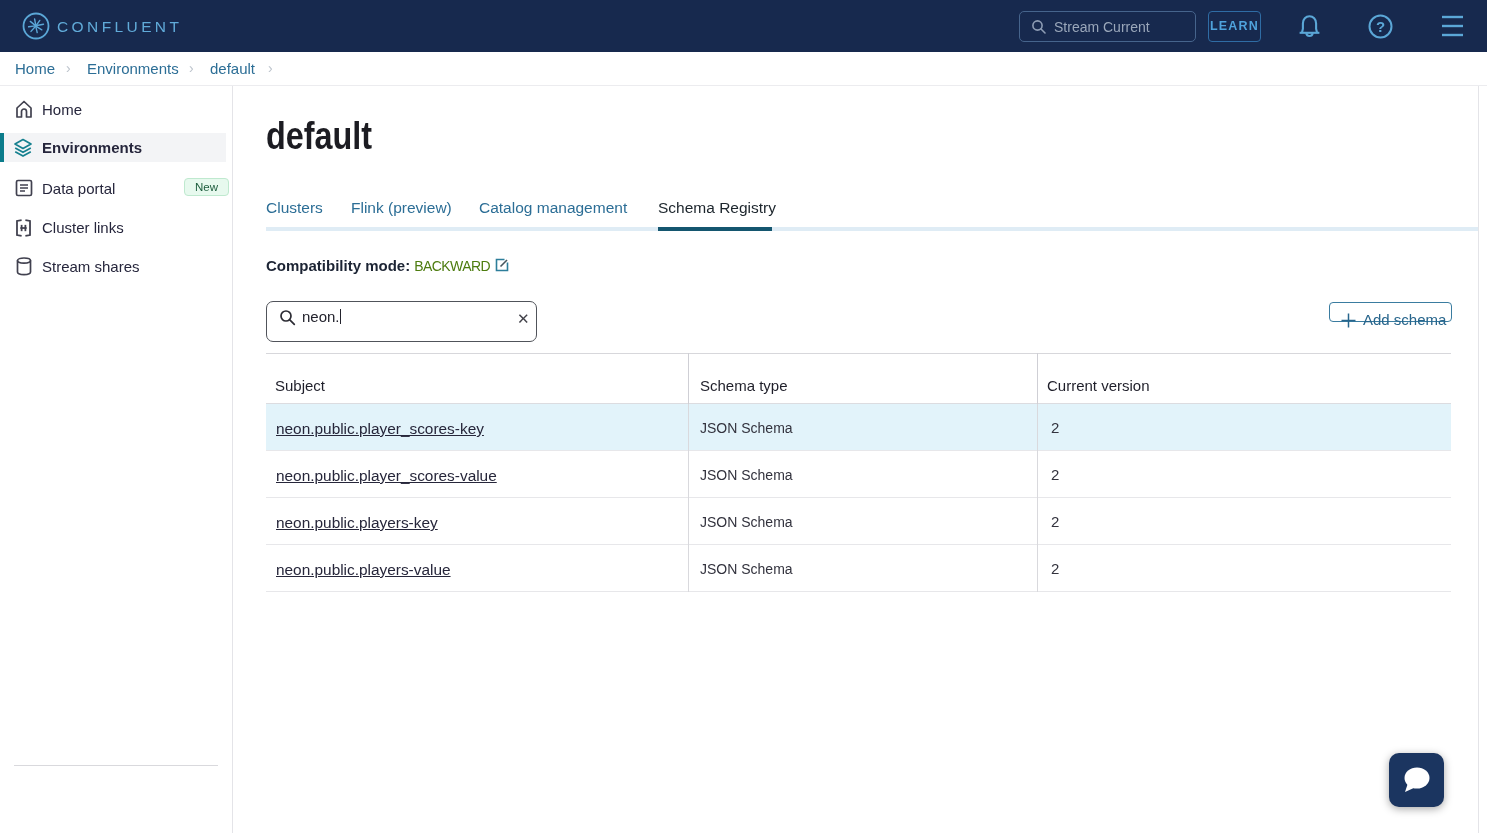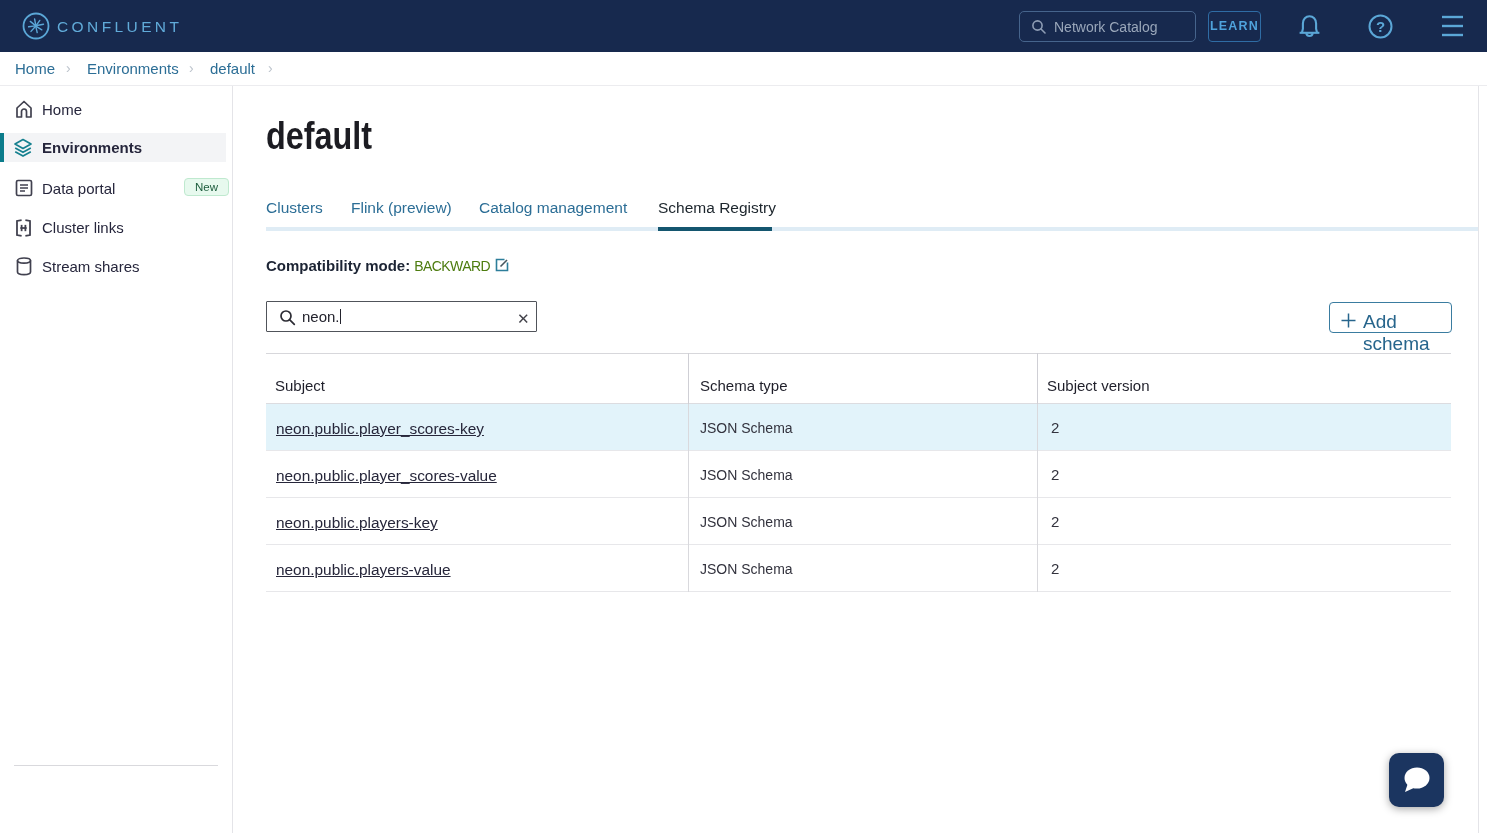--- a/index.html
+++ b/index.html
@@ -37,28 +37,28 @@
   
   .h1 { position:absolute; left:266px; top:114px; font-size:39px; font-weight:bold; color:#1c1c22; transform:scaleX(.83); transform-origin:left; }
   .tab { position:absolute; top:199px; font-size:15.5px; color:#2c6e96; }
   .tabsel { color:#1c252c; font-weight:500; }
   .tabline { position:absolute; left:266px; top:227px; width:1212px; height:4px; background:#dfecf5; }
   .tabline2 { position:absolute; left:658px; top:227px; width:114px; height:4px; background:#14566f; }
 
   .compat { position:absolute; left:266px; top:257px; font-size:15px; color:#22222e; }
   .compat b { color:#1c2434; }
 
-  .searchbox { position:absolute; left:266px; top:301px; width:271px; height:31px;
-    border:1.5px solid #50535a; border-radius:1px; background:#fff; }
+  .searchbox { position:absolute; left:266px; top:301px; width:271px; height:41px;
+    border:1.5px solid #50535a; border-radius:7px; background:#fff; }
   .searchbox .q { position:absolute; left:35px; top:6px; font-size:15px; color:#23232d; }
   .caret { display:inline-block; width:1px; height:15px; background:#23232d; vertical-align:-2px; }
   .clearx { position:absolute; left:250px; top:7.5px; font-size:15px; color:#43434b; }
 
-  .addbtn { position:absolute; left:1329px; top:302px; width:123px; height:31px;
-    border:1px solid #3a7ca0; border-radius:4px; color:#27658c; font-size:19px; }
+  .addbtn { position:absolute; left:1329px; top:302px; width:123px; height:20px;
+    border:1px solid #3a7ca0; border-radius:4px; color:#27658c; font-size:15px; }
   .addbtn .t { position:absolute; left:33px; top:7.5px; }
 
   
   .tbl { position:absolute; left:266px; top:353px; width:1185px; }
   .thead { position:absolute; left:0; top:0; width:1185px; height:51px;
     border-top:1px solid #d7d7db; border-bottom:1px solid #dcdce0; }
   .trow { position:absolute; left:0; width:1185px; height:47px; border-bottom:1px solid #e7e7ea;padding-left:16px; }
   .hl { background:#e2f3fa; }
   .cell { position:absolute; font-size:14px; color:#33333e; }
   .hcell { position:absolute; font-size:15px; color:#1f1f2a; font-weight:500; }
@@ -86,21 +86,21 @@
       <line x1="13.8" y1="13.4" x2="12.6" y2="7"></line>
       <line x1="14.1" y1="13.6" x2="17.8" y2="8.4"></line>
     </g>
   </svg>
   <div class="logoword">CONFLUENT</div>
   <div class="topsearch">
     <svg class="abs" style="left:11px; top:7px;" width="16" height="16" viewBox="0 0 16 16">
       <circle cx="6.5" cy="6.5" r="4.6" fill="none" stroke="#8e9db5" stroke-width="1.6"></circle>
       <line x1="10" y1="10" x2="14" y2="14" stroke="#8e9db5" stroke-width="1.6" stroke-linecap="round"></line>
     </svg>
-    <span class="txt">Network Catalog</span>
+    <span class="txt">Stream Current</span>
   </div>
   <div class="learnbtn">LEARN</div>
   <svg class="abs" style="left:1296px; top:13px;" width="27" height="27" viewBox="0 0 27 27">
     <g fill="none" stroke="#5ba7d7" stroke-width="2.1">
       <path d="M6 19.6 L6.9 15.8 L6.9 10.4 C6.9 6.2 9.8 3.3 13.5 3.3 C17.2 3.3 20.1 6.2 20.1 10.4 L20.1 15.8 L21 19.6" stroke-linejoin="round"></path>
       <line x1="3.6" y1="19.8" x2="23.4" y2="19.8"></line>
       <path d="M10.2 20.3 A3.4 3.6 0 0 0 16.8 20.3"></path>
     </g>
   </svg>
   <svg class="abs" style="left:1368px; top:14px;" width="25" height="25" viewBox="0 0 25 25">
@@ -211,21 +211,21 @@
         <line x1="0.5" y1="7.5" x2="14.5" y2="7.5"></line>
       </g>
     </svg>
     <span class="t">Add schema</span>
 </div>
 
 <div class="tbl">
   <div class="thead">
     <span class="hcell" style="left:9px; top:23px;">Subject</span>
     <span class="hcell" style="left:434px; top:23px;">Schema type</span>
-    <span class="hcell" style="left:781px; top:23px;">Subject version</span>
+    <span class="hcell" style="left:781px; top:23px;">Current version</span>
   </div>
   <div class="trow hl" style="top:51px;">
     <span class="cell lnk" style="left:10px; top:16px;">neon.public.player_scores-key</span>
     <span class="cell" style="left:434px; top:16px;">JSON Schema</span>
     <span class="cell" style="left:785px; top:15px; font-size:15px;">2</span>
   </div>
   <div class="trow" style="top:98px;">
     <span class="cell lnk" style="left:10px; top:16px;">neon.public.player_scores-value</span>
     <span class="cell" style="left:434px; top:16px;">JSON Schema</span>
     <span class="cell" style="left:785px; top:15px; font-size:15px;">2</span>

